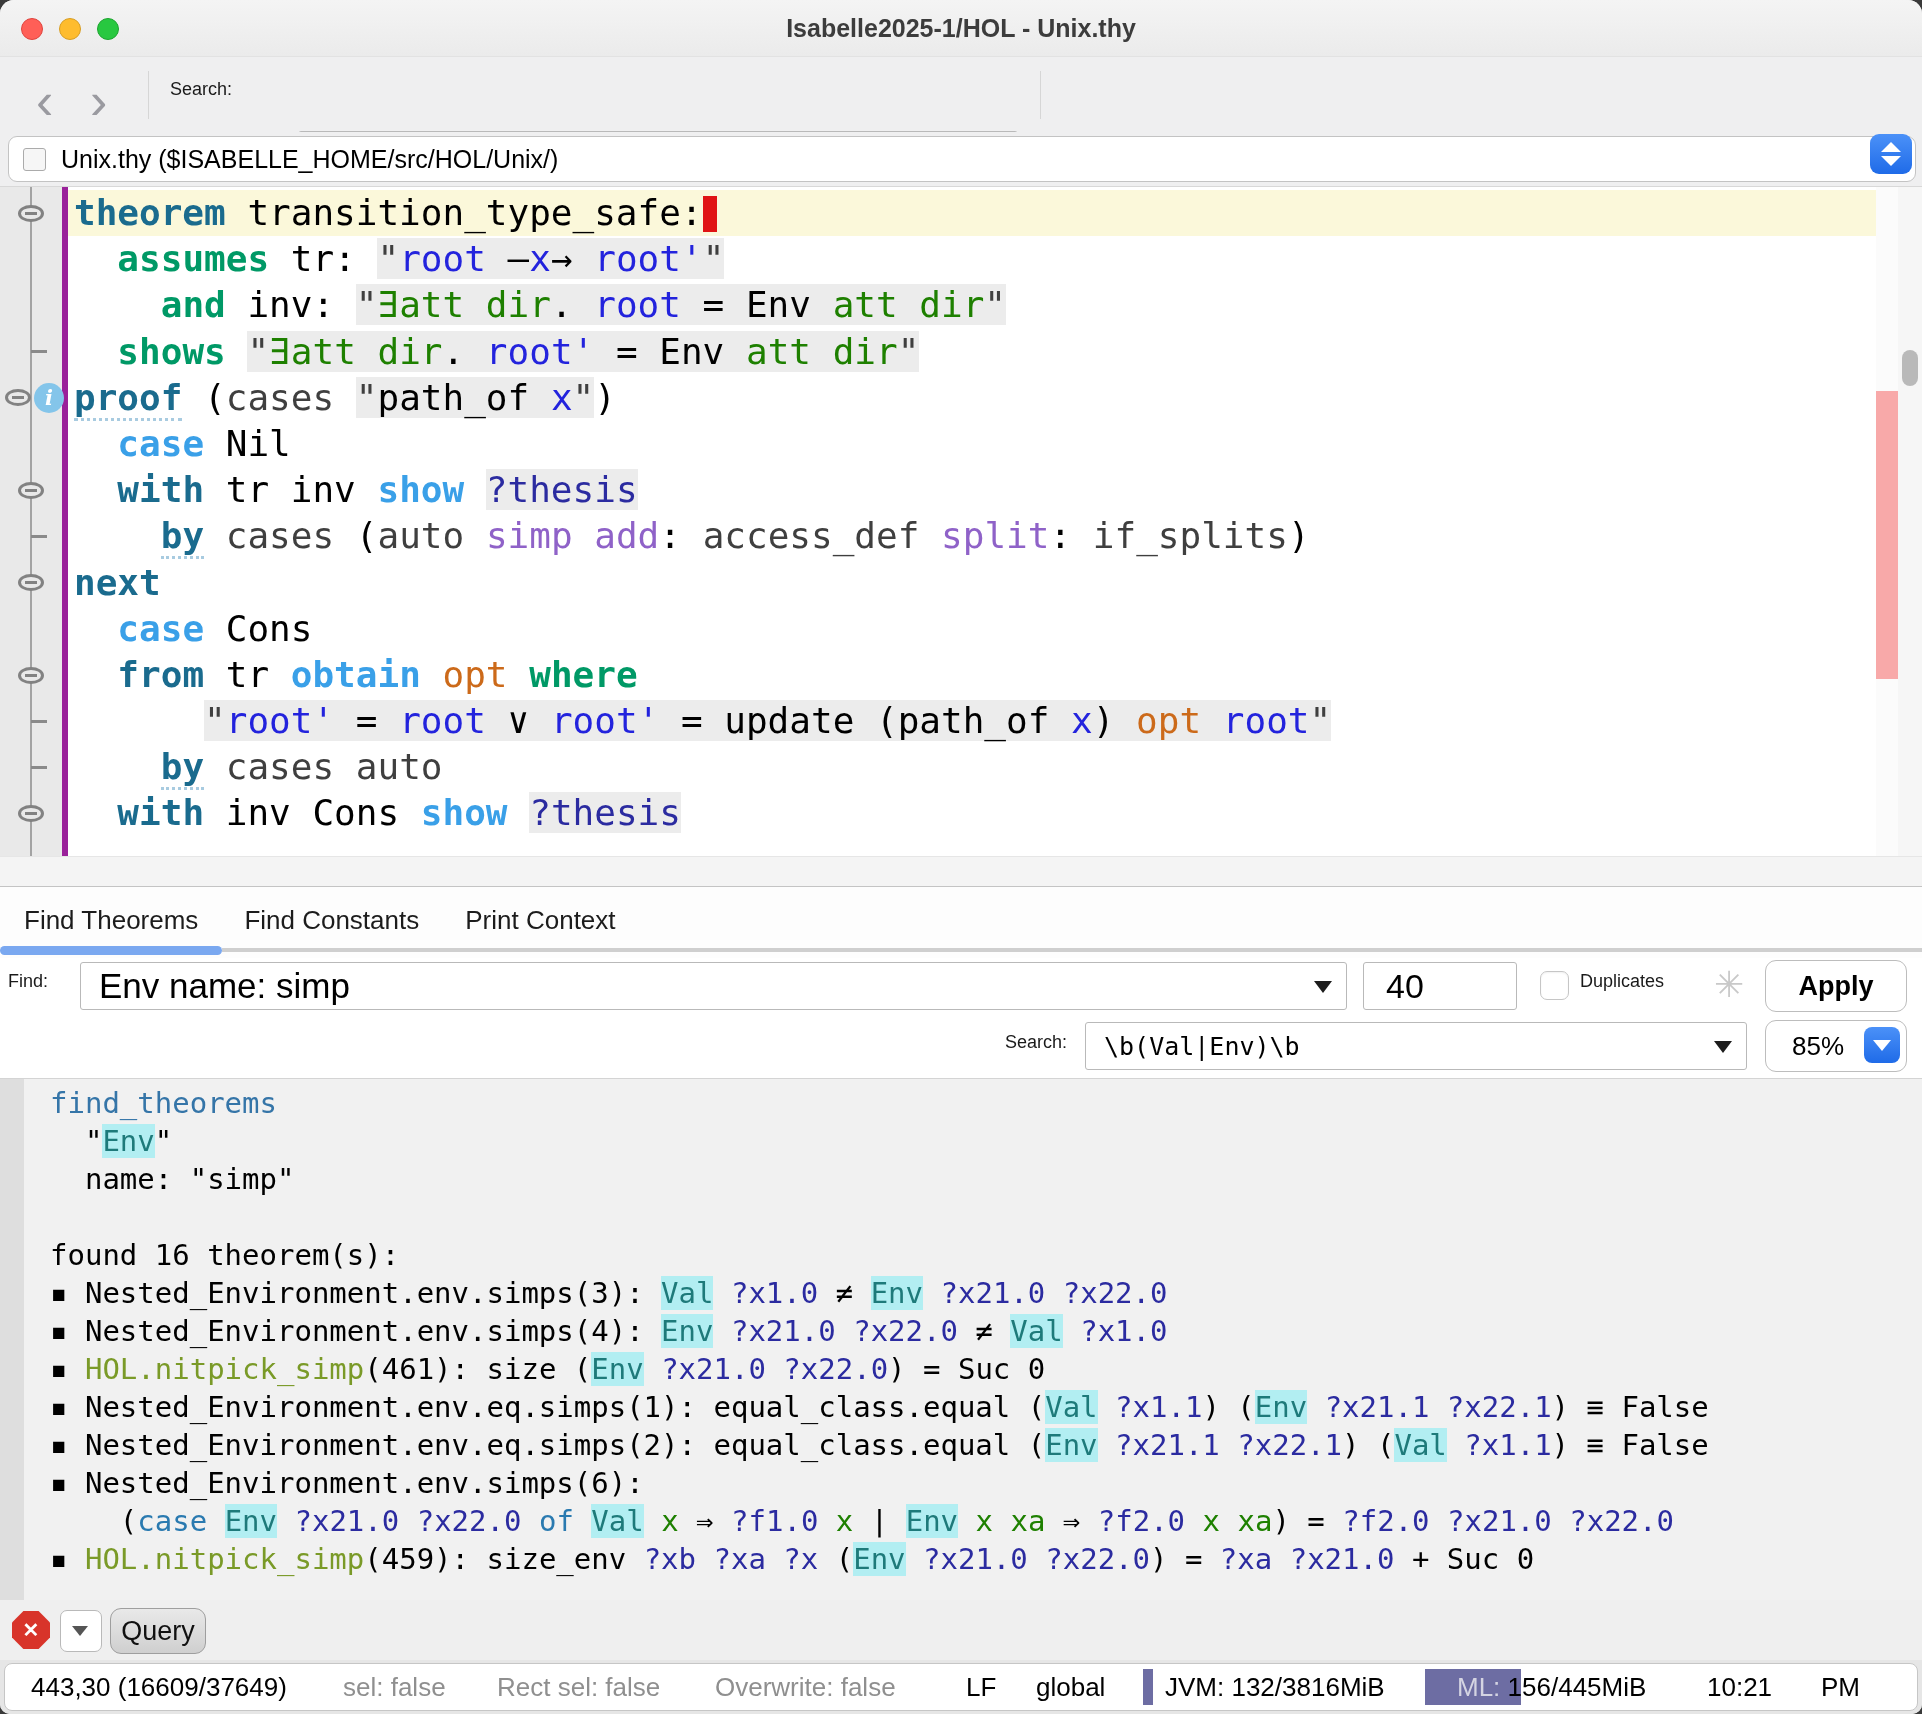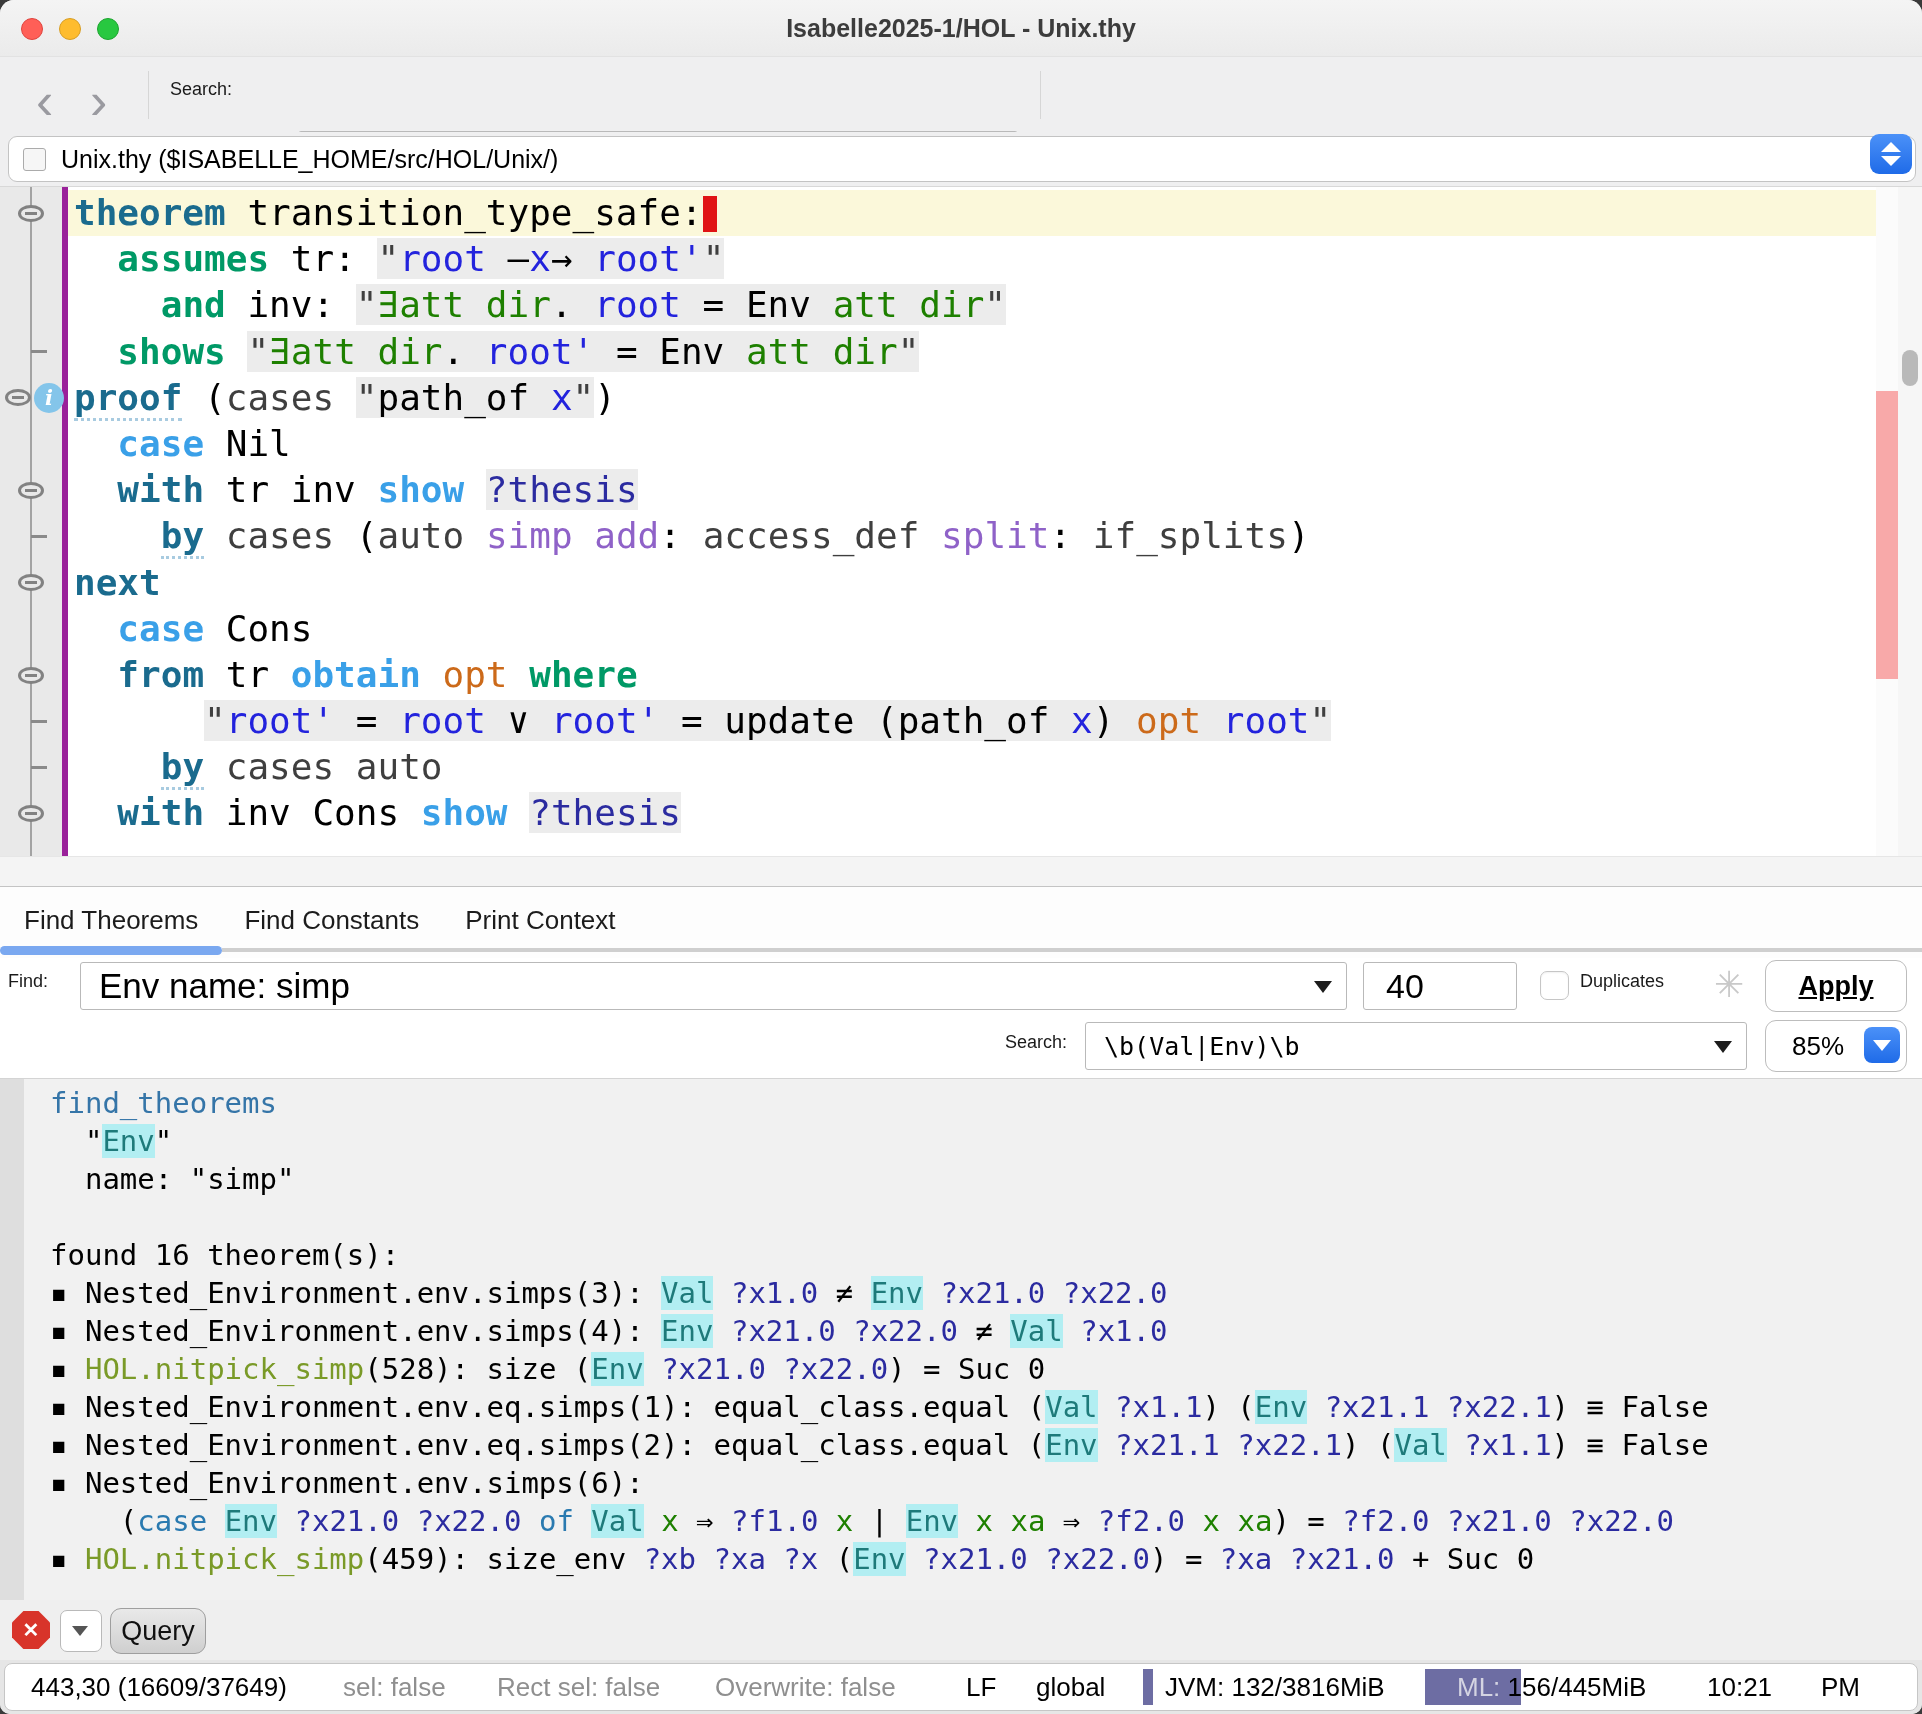--- a/index.html
+++ b/index.html
@@ -75,21 +75,21 @@
   .tab-underline{position:absolute;left:0;bottom:4px;width:222px;height:9px;border-radius:5px;background:#7aa8f0;}
   .tab-restline{position:absolute;left:222px;right:0;bottom:7px;height:4px;background:#cfcfcf;}
   .find-row{position:absolute;left:0;top:958px;width:100%;height:54px;background:#fff;}
   .find-label{position:absolute;left:8px;top:13px;}
   .find-combo{left:80px;top:4px;width:1265px;height:46px;}
   .limit-field{position:absolute;left:1363px;top:4px;width:152px;height:46px;background:#fff;border:1px solid #b9b9b9;border-radius:3px;}
   .limit-field .cval{position:absolute;left:22px;top:0;height:100%;display:flex;align-items:center;font-size:34px;}
   .dup-box{position:absolute;left:1540px;top:13px;}
   .dup-label{position:absolute;left:1580px;top:13px;}
   .spinner{position:absolute;left:1714px;top:6px;font-size:36px;color:#c9c9c9;}
-  .apply-btn{position:absolute;left:1765px;top:2px;width:140px;height:50px;background:#fff;border:1px solid #bdbdbd;border-radius:11px;font-size:27px;font-weight:bold;color:#000;display:flex;align-items:center;justify-content:center;text-decoration:underline;}
+  .apply-btn{position:absolute;left:1765px;top:2px;width:140px;height:50px;background:#fff;border:1px solid #bdbdbd;border-radius:11px;font-size:27px;font-weight:bold;color:#000;display:flex;align-items:center;justify-content:center;}
   .search-row{position:absolute;left:0;top:1012px;width:100%;height:66px;background:#fff;}
   .search-label{position:absolute;left:967px;width:100px;top:20px;text-align:right;}
   .search-combo{left:1085px;top:10px;width:660px;height:46px;}
   .zoom-ctrl{position:absolute;left:1765px;top:8px;width:140px;height:50px;background:#fff;border:1px solid #bdbdbd;border-radius:11px;}
   .zoom-ctrl .zval{position:absolute;left:26px;top:0;height:100%;display:flex;align-items:center;font-size:26px;color:#000;}
   .zoom-ctrl .zbtn{position:absolute;right:6px;top:6px;width:36px;height:36px;border-radius:8px;background:linear-gradient(#4b91f8,#1f6be8);}
   .zoom-ctrl .zbtn::after{content:"";position:absolute;left:9px;top:13px;width:0;height:0;border-left:9px solid transparent;border-right:9px solid transparent;border-top:11px solid #fff;}
 
   
   .output{position:absolute;left:0;top:1078px;width:100%;height:522px;background:#f1f1f1;border-top:1px solid #d4d4d4;overflow:hidden;}
@@ -250,21 +250,21 @@
   <div class="output">
     <div class="out-strip"></div>
     <div class="out-lines" id="out-lines">
         <div class="out-line"><span class="s-okw">find_theorems</span></div>
         <div class="out-line"><span class="s-ob">  "</span><span class="s-om">Env</span><span class="s-ob">"</span></div>
         <div class="out-line"><span class="s-ob">  name: "simp"</span></div>
         <div class="out-line"></div>
         <div class="out-line"><span class="s-ob">found 16 theorem(s):</span></div>
         <div class="out-line"><span class="s-ob">▪ Nested_Environment.env.simps(3): </span><span class="s-om">Val</span><span class="s-ob"> </span><span class="s-ovar">?x1.0</span><span class="s-ob"> ≠ </span><span class="s-om">Env</span><span class="s-ob"> </span><span class="s-ovar">?x21.0 ?x22.0</span></div>
         <div class="out-line"><span class="s-ob">▪ Nested_Environment.env.simps(4): </span><span class="s-om">Env</span><span class="s-ob"> </span><span class="s-ovar">?x21.0 ?x22.0</span><span class="s-ob"> ≠ </span><span class="s-om">Val</span><span class="s-ob"> </span><span class="s-ovar">?x1.0</span></div>
-        <div class="out-line"><span class="s-ob">▪ </span><span class="s-ofa">HOL.nitpick_simp</span><span class="s-ob">(528): size (</span><span class="s-om">Env</span><span class="s-ob"> </span><span class="s-ovar">?x21.0 ?x22.0</span><span class="s-ob">) = Suc 0</span></div>
+        <div class="out-line"><span class="s-ob">▪ </span><span class="s-ofa">HOL.nitpick_simp</span><span class="s-ob">(461): size (</span><span class="s-om">Env</span><span class="s-ob"> </span><span class="s-ovar">?x21.0 ?x22.0</span><span class="s-ob">) = Suc 0</span></div>
         <div class="out-line"><span class="s-ob">▪ Nested_Environment.env.eq.simps(1): equal_class.equal (</span><span class="s-om">Val</span><span class="s-ob"> </span><span class="s-ovar">?x1.1</span><span class="s-ob">) (</span><span class="s-om">Env</span><span class="s-ob"> </span><span class="s-ovar">?x21.1 ?x22.1</span><span class="s-ob">) ≡ False</span></div>
         <div class="out-line"><span class="s-ob">▪ Nested_Environment.env.eq.simps(2): equal_class.equal (</span><span class="s-om">Env</span><span class="s-ob"> </span><span class="s-ovar">?x21.1 ?x22.1</span><span class="s-ob">) (</span><span class="s-om">Val</span><span class="s-ob"> </span><span class="s-ovar">?x1.1</span><span class="s-ob">) ≡ False</span></div>
         <div class="out-line"><span class="s-ob">▪ Nested_Environment.env.simps(6):</span></div>
         <div class="out-line"><span class="s-ob">    (</span><span class="s-osb">case</span><span class="s-ob"> </span><span class="s-om">Env</span><span class="s-ob"> </span><span class="s-ovar">?x21.0 ?x22.0</span><span class="s-ob"> </span><span class="s-osb">of</span><span class="s-ob"> </span><span class="s-om">Val</span><span class="s-ob"> </span><span class="s-obn">x</span><span class="s-ob"> ⇒ </span><span class="s-ovar">?f1.0</span><span class="s-ob"> </span><span class="s-obn">x</span><span class="s-ob"> | </span><span class="s-om">Env</span><span class="s-ob"> </span><span class="s-obn">x xa</span><span class="s-ob"> ⇒ </span><span class="s-ovar">?f2.0</span><span class="s-ob"> </span><span class="s-obn">x xa</span><span class="s-ob">) = </span><span class="s-ovar">?f2.0 ?x21.0 ?x22.0</span></div>
         <div class="out-line"><span class="s-ob">▪ </span><span class="s-ofa">HOL.nitpick_simp</span><span class="s-ob">(459): size_env </span><span class="s-ovar">?xb ?xa ?x</span><span class="s-ob"> (</span><span class="s-om">Env</span><span class="s-ob"> </span><span class="s-ovar">?x21.0 ?x22.0</span><span class="s-ob">) = </span><span class="s-ovar">?xa ?x21.0</span><span class="s-ob"> + Suc 0</span></div>
       </div>
   </div>
 
   <div class="controls">
     <div class="stop-btn">

